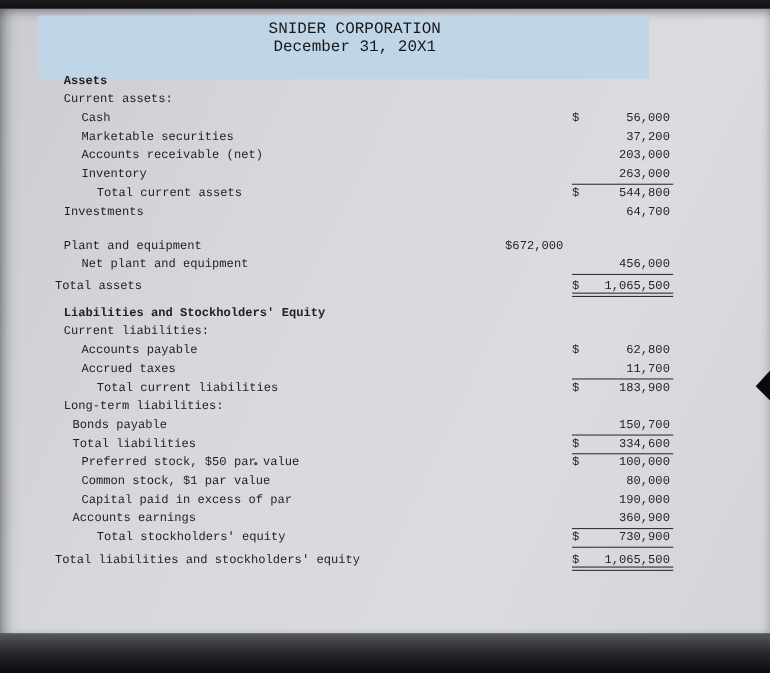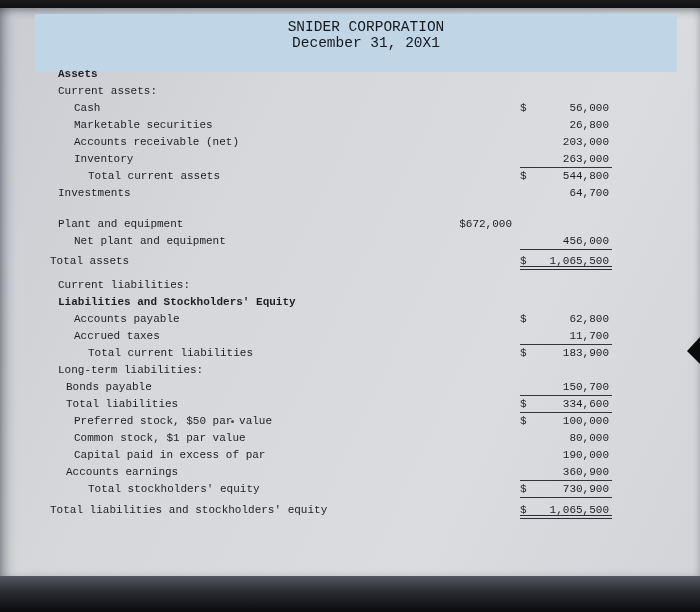--- a/index.html
+++ b/index.html
@@ -34,21 +34,21 @@
   .bottom-bar {
     position: absolute;
     left: 0; bottom: 0;
     width: 700px; height: 36px;
     background: linear-gradient(180deg, #55575e 0%, #2a2b30 45%, #0b0b0d 100%);
   }
 
   .header-box {
     position: absolute;
     left: 35px; top: 6px;
-    width: 642px; height: 58px;
+    width: 555px; height: 58px;
     background: #c0d6e6;
     padding-top: 5px;
     text-align: center;
     font-size: 14.5px;
     line-height: 16px;
     color: #16181c;
     padding-left: 20px;
   }
 
   .rows {
@@ -136,21 +136,21 @@
     <div class="rcol">
       <span class="dol">$</span>
       <span class="amt">56,000</span>
     </div>
   </div>
         <div class="row">
     <div class="lbl" style="left: 24px;">Marketable securities</div>
     <div class="mid"></div>
     <div class="rcol">
       <span class="dol"></span>
-      <span class="amt">26,800</span>
+      <span class="amt">37,200</span>
     </div>
   </div>
         <div class="row">
     <div class="lbl" style="left: 24px;">Accounts receivable (net)</div>
     <div class="mid"></div>
     <div class="rcol">
       <span class="dol"></span>
       <span class="amt">203,000</span>
     </div>
   </div>
@@ -198,37 +198,37 @@
         <div style="height: 3px;"></div>
         <div class="row">
     <div class="lbl" style="left: 0px;">Total assets</div>
     <div class="mid"></div>
     <div class="rcol dbl">
       <span class="dol">$</span>
       <span class="amt">1,065,500</span>
     </div>
   </div>
         <div style="height: 7px;"></div>
-        <div class="row">
-    <div class="lbl" style="left: 8px;">Current liabilities:</div>
-    <div class="mid"></div>
-    <div class="rcol">
-      <span class="dol"></span>
-      <span class="amt"></span>
-    </div>
-  </div>
         <div class="row bold">
     <div class="lbl" style="left: 8px;">Liabilities and Stockholders' Equity</div>
     <div class="mid"></div>
     <div class="rcol">
       <span class="dol"></span>
       <span class="amt"></span>
     </div>
   </div>
         <div class="row">
+    <div class="lbl" style="left: 8px;">Current liabilities:</div>
+    <div class="mid"></div>
+    <div class="rcol">
+      <span class="dol"></span>
+      <span class="amt"></span>
+    </div>
+  </div>
+        <div class="row">
     <div class="lbl" style="left: 24px;">Accounts payable</div>
     <div class="mid"></div>
     <div class="rcol">
       <span class="dol">$</span>
       <span class="amt">62,800</span>
     </div>
   </div>
         <div class="row">
     <div class="lbl" style="left: 24px;">Accrued taxes</div>
     <div class="mid"></div>

